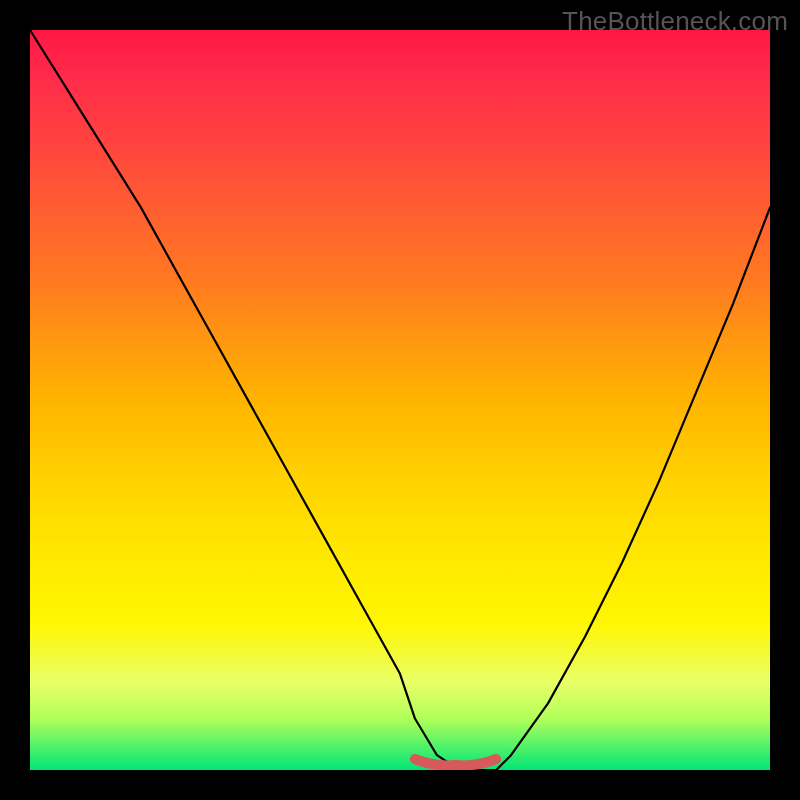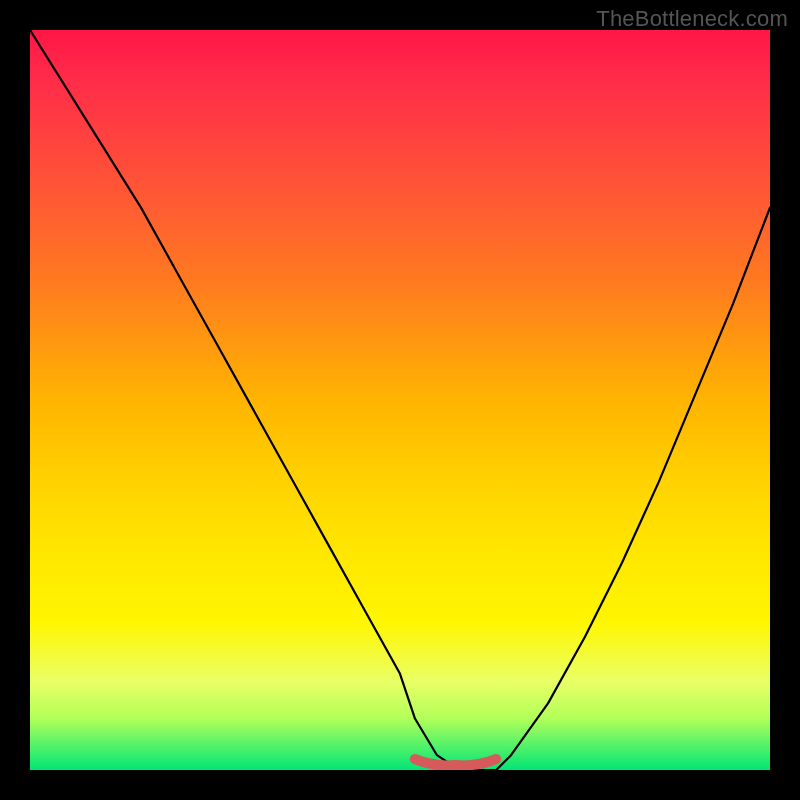--- a/index.html
+++ b/index.html
@@ -15,21 +15,21 @@
     position: relative;
     width: 800px;
     height: 800px;
     background: #000;
   }
   .watermark {
     position: absolute;
     top: 6px;
     right: 12px;
     color: #555;
-    font-size: 22px;
+    font-size: 26px;
     font-weight: 400;
     letter-spacing: 0.2px;
     z-index: 5;
   }
   .plot-area {
     position: absolute;
     left: 30px;
     top: 30px;
     width: 740px;
     height: 740px;

